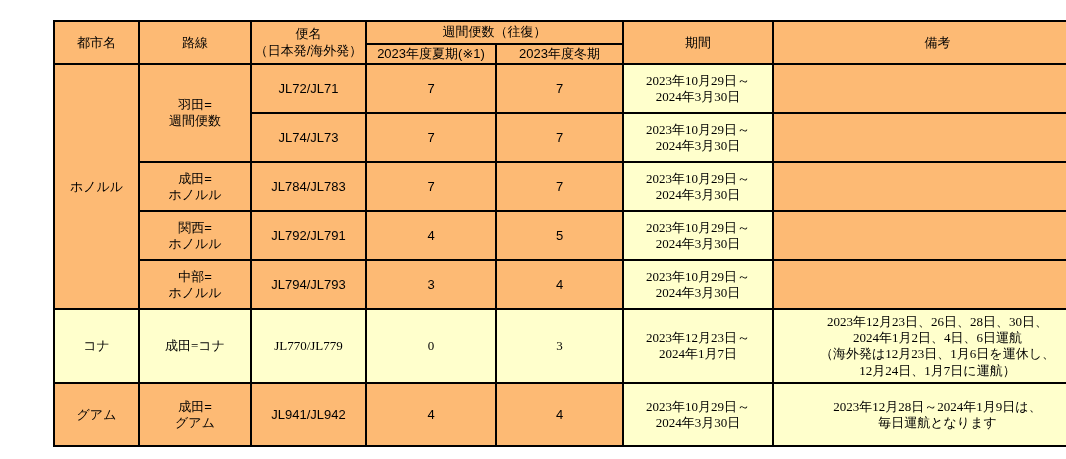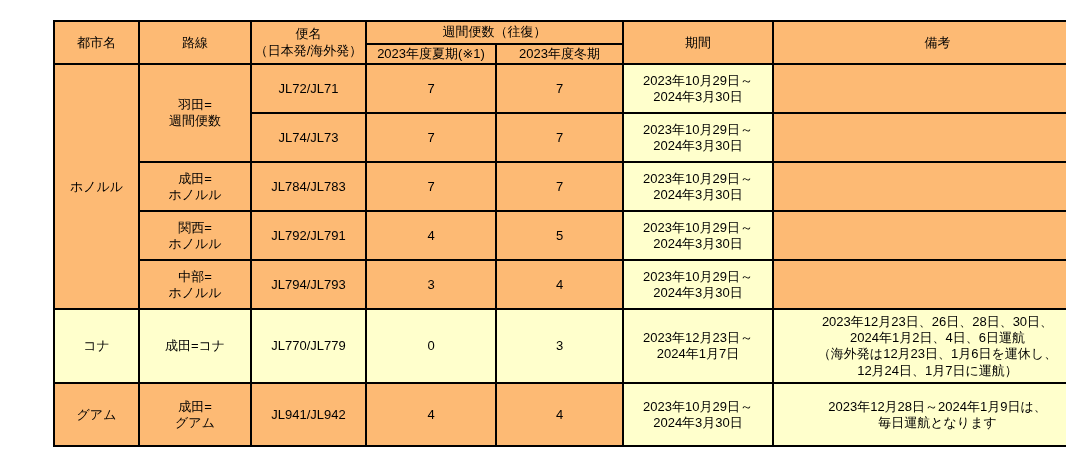--- a/index.html
+++ b/index.html
@@ -32,21 +32,21 @@
     vertical-align: middle;
     font-size: 13px;
     font-weight: normal;
     color: #000000;
     line-height: 1.25;
     padding: 1px 2px;
     white-space: pre-line;
     overflow: hidden;
   }
   th.flight-name-header { padding: 1px 0; }
-  .hl { background: #FFFFCC; }
+  .hl { background: #FFFFCC; font-family: Liberation Serif, serif; }
   tr.hdr1 { height: 23px; }
   tr.hdr2 { height: 17px; }
   tr.r    { height: 49px; }
   tr.r-kona { height: 74px; }
   tr.r-guam { height: 63px; }
 </style>
 </head>
 <body>
 
 <div class="sheet">

